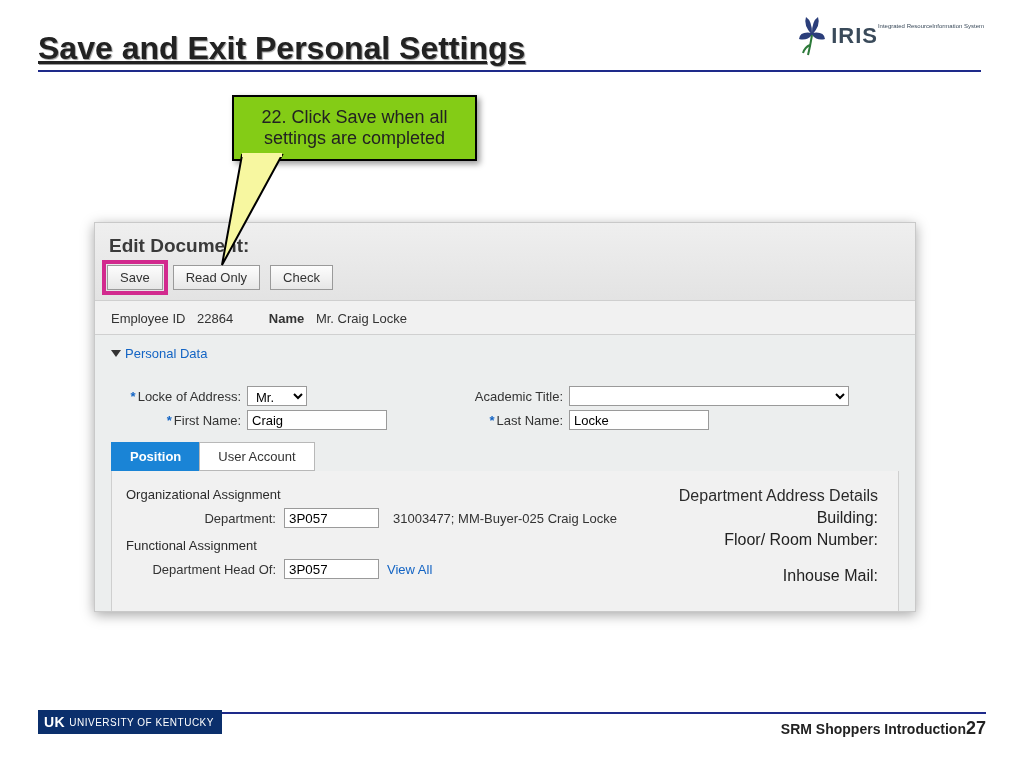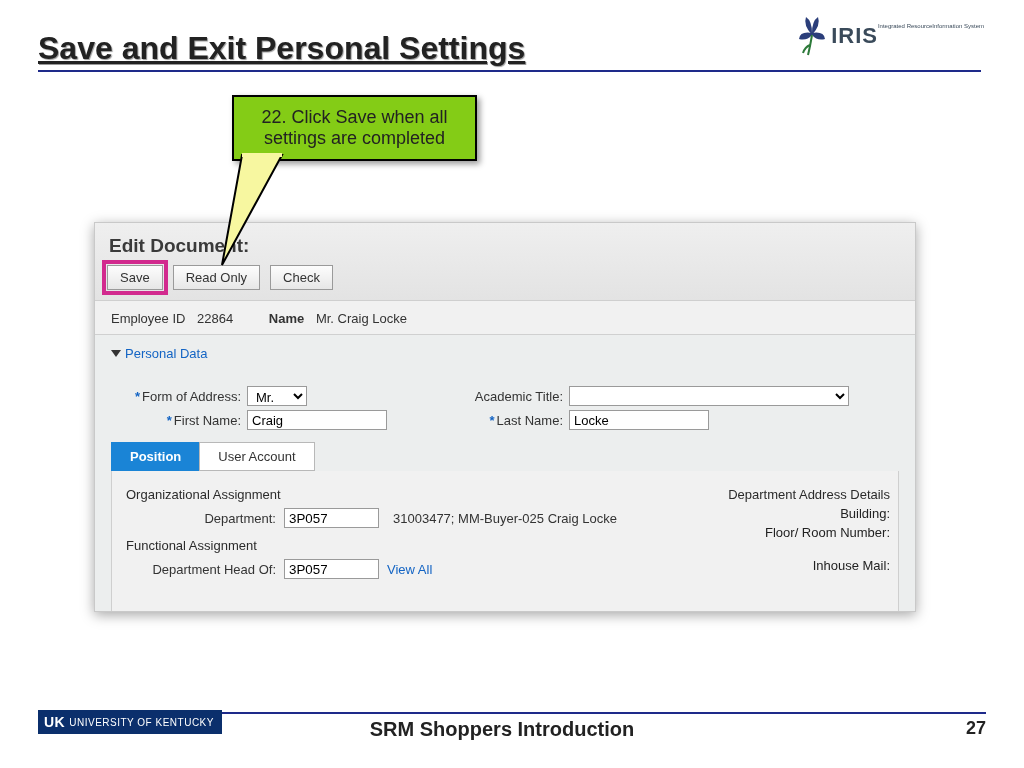--- a/index.html
+++ b/index.html
@@ -166,24 +166,24 @@
     position: relative;
     min-height: 160px;
   }
   .subhead { font-weight: 400; color: #2b2b2b; margin: 4px 0 6px 0; }
   .kv { display: flex; align-items: center; gap: 8px; margin: 3px 0; }
   .kv .k { width: 150px; text-align: right; color: #333; }
   .kv .v { border: 1px solid #9a9a9a; background: #fff; padding: 2px 4px; width: 95px; height: 20px; }
   .kv .desc { color: #333; margin-left: 6px; }
   .right-col {
     position: absolute;
-    right: 8px;
+    right: 20px;
     top: 12px;
     text-align: right;
-    font-size: 13px;
+    font-size: 16px;
   }
   .right-col div { margin: 4px 0; }
   .link { color: #1364c4; cursor: pointer; }
 
   
   .footer {
     position: absolute;
     left: 38px;
     right: 38px;
     bottom: 30px;
@@ -201,22 +201,22 @@
     font-size: 10px;
     padding: 4px 8px 4px 6px;
     display: flex;
     align-items: center;
     gap: 4px;
     letter-spacing: .5px;
   }
   .uk-badge .uk { font-weight: 700; font-size: 14px; }
   .footer-title {
     flex: 1;
-    text-align: center;
-    font-size: 20px;
+    text-align: right;
+    font-size: 14px;
     font-weight: 700;
     color: #222;
     margin-top: 6px;
   }
   .page-num {
     font-size: 18px;
     font-weight: 700;
     color: #222;
     margin-top: 4px;
   }
@@ -267,21 +267,21 @@
     <span>Mr. Craig Locke</span>
   </div>
 
   <div class="section-body">
     <div class="section-link">
       <span class="tri-down"></span>
       <span>Personal Data</span>
     </div>
 
     <div class="form-row">
-      <span style="width:130px;text-align:right;"><span class="ast">*</span><span class="lbl">Form of Address:</span></span>
+      <span style="width:130px;text-align:right;"><span class="ast">*</span><span class="lbl">Locke of Address:</span></span>
       <select class="sel" style="width:60px;">
         <option>Mr.</option>
       </select>
       <span style="width:190px;text-align:right;margin-left:60px;"><span class="lbl">Academic Title:</span></span>
       <select class="sel" style="width:280px;">
         <option></option>
       </select>
     </div>
 
     <div class="form-row">

